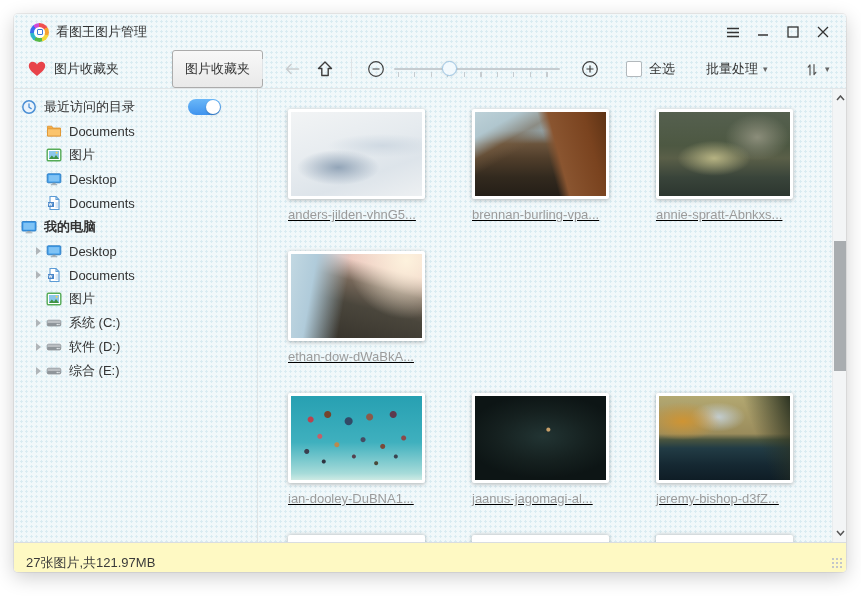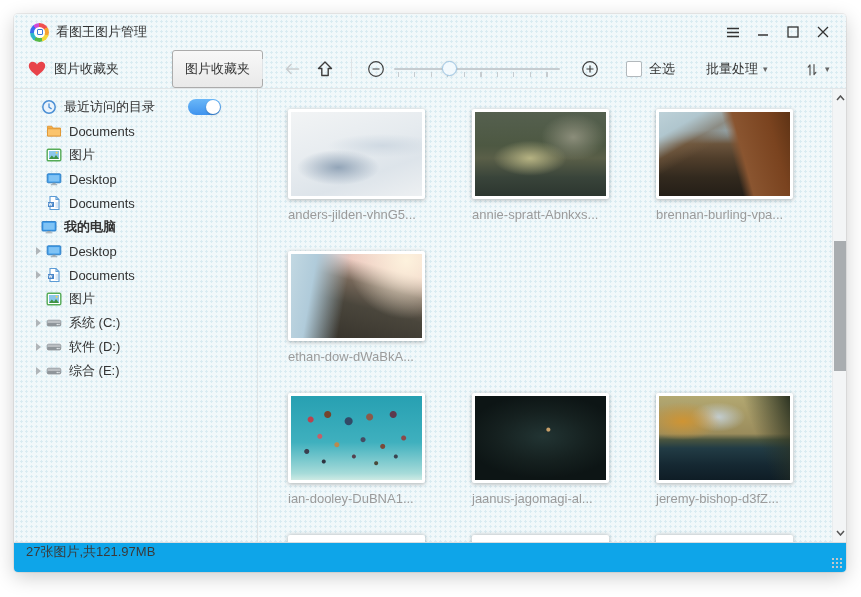--- a/index.html
+++ b/index.html
@@ -39,47 +39,47 @@
   .slider .ticks { position:absolute; left:4px; right:0; top:22px; height:5px;
     background-image:repeating-linear-gradient(90deg,#c6ccd0 0 1px, rgba(0,0,0,0) 1px 16.5px); }
   .slider .thumbdot { position:absolute; left:48px; top:11px; width:15px; height:15px; border-radius:50%;
     background:#f2f9fd; border:1px solid #9ec7e6; box-shadow:0 0 2px rgba(0,0,0,.15); }
   .checkbox { width:16px; height:16px; background:#fff; border:1px solid #b2b8bc; border-radius:2px; }
   .tool-label { font-size:13px; color:#333; }
   .caret { font-size:9px; color:#666; margin-left:5px; }
   
   .main { flex:1 1 auto; min-height:0; display:flex; border-top:1px solid #e2e6e8; }
   .sidebar { width:244px; flex:0 0 auto; border-right:1px solid #dfe3e5; padding-top:6px; }
-  .tree-row { height:24px; display:flex; align-items:center; font-size:13px; color:#333; padding-left:27px; }
+  .tree-row { height:24px; display:flex; align-items:center; font-size:13px; color:#333; padding-left:7px; }
   .tree-row.lvl2 { padding-left:32px; }
   .tree-row.lvl2e { padding-left:22px; }
   .tree-row .ico { width:16px; height:16px; margin-right:7px; flex:0 0 auto; display:flex; }
   .expander { width:10px; height:10px; margin-right:0; flex:0 0 auto; display:flex; align-items:center; }
   .expander::before { content:""; width:0; height:0; border-left:5px solid #b0b5b9; border-top:4px solid transparent; border-bottom:4px solid transparent; }
   .bold { font-weight:bold; }
   .toggle { margin-left:auto; margin-right:36px; width:33px; height:16px; border-radius:9px;
     background:linear-gradient(#6ab7f8,#3f93ee); position:relative; }
   .toggle .knob { position:absolute; right:1px; top:1px; width:14px; height:14px; border-radius:50%; background:#fff; box-shadow:0 1px 2px rgba(0,0,0,.25); }
   
   .content { flex:1 1 auto; position:relative; overflow:hidden; }
-  .grid { padding:20px 0 0 30px; display:flex; flex-direction:column; gap:29px; }
+  .grid { padding:20px 0 0 30px; display:flex; flex-direction:column; gap:29px;text-decoration:underline; }
   .grid-row { display:flex; gap:33px; }
   .cell { width:151px; }
   .thumb { width:137px; height:90px; background:#fff; padding:3px; border-radius:2px; box-shadow:0 1px 4px rgba(0,0,0,.28); }
   .thumb-img { width:100%; height:100%; }
   .thumb-name { margin-top:8px; font-size:13px; color:#9b9b9b; white-space:nowrap; }
   .thumb-partial { width:137px; height:10px; background:#fff; border-radius:2px 2px 0 0; box-shadow:0 0 4px rgba(0,0,0,.28); }
   
   .scrollbar { position:absolute; top:0; right:0; bottom:0; width:14px; background:#f3f5f6; border-left:1px solid #e9ecee; }
   .sb-arrow { position:absolute; left:0; width:14px; height:14px; display:flex; align-items:center; justify-content:center; }
   .sb-up { top:2px; } .sb-down { bottom:2px; }
   .sb-thumb { position:absolute; left:1px; width:12px; top:152px; height:130px; background:#a9adb0; }
   
-  .status { height:30px; flex:0 0 auto; border-top:1px solid #d9dde0; background:#0ea5e9;
-    display:flex; align-items:flex-start; padding:0 12px; font-size:13px; color:#3a3a3a; position:relative; }
+  .status { height:30px; flex:0 0 auto; border-top:1px solid #d9dde0; background:#fef9c3;
+    display:flex; align-items:flex-end; padding:0 12px; font-size:13px; color:#3a3a3a; position:relative; }
   .grip { position:absolute; right:4px; bottom:4px; width:11px; height:11px;
     background-image:radial-gradient(#c3c7ca 1px, rgba(0,0,0,0) 1.2px); background-size:4px 4px; }
 </style>
 </head>
 <body>
 
 <div class="window">
 
   <div class="titlebar texture">
     <div class="appicon">
@@ -312,29 +312,29 @@
       <div class="grid">
         <div class="grid-row">
           <div class="cell">
             <div class="thumb">
                 <div class="thumb-img" style="background:radial-gradient(ellipse 45% 30% at 36% 66%,#93a5b8 0%,rgba(147,165,184,0) 70%),radial-gradient(ellipse 60% 20% at 70% 40%,#cfd9e2 0%,rgba(207,217,226,0) 70%),linear-gradient(160deg,#f2f4f5 0%,#e6ebef 45%,#dde4ea 70%,#edf0f2 100%)"></div>
               </div>
             <div class="thumb-name">anders-jilden-vhnG5...</div>
           </div>
           <div class="cell">
             <div class="thumb">
+                <div class="thumb-img" style="background:linear-gradient(75deg,rgba(0,0,0,0) 55%,#8a5530 62%,#7a431f 85%,#5e3315 100%),linear-gradient(150deg,#bdd1d8 0%,#b0c6ce 16%,rgba(122,96,68,.45) 30%,rgba(0,0,0,0) 40%),linear-gradient(180deg,#a4b8bf 0%,#97adb6 22%,#6b543c 38%,#503e2b 55%,#32291e 78%,#241e17 100%)"></div>
+              </div>
+            <div class="thumb-name">brennan-burling-vpa...</div>
+          </div>
+          <div class="cell">
+            <div class="thumb">
                 <div class="thumb-img" style="background:radial-gradient(ellipse 40% 30% at 42% 55%,#b5b282 0%,rgba(181,178,130,0) 70%),radial-gradient(ellipse 35% 40% at 75% 30%,#8b8d7a 0%,rgba(139,141,122,0) 70%),linear-gradient(180deg,#55604f 0%,#4d5842 40%,#5a5f48 55%,#39443a 78%,#2c362f 100%)"></div>
               </div>
             <div class="thumb-name">annie-spratt-Abnkxs...</div>
-          </div>
-          <div class="cell">
-            <div class="thumb">
-                <div class="thumb-img" style="background:linear-gradient(75deg,rgba(0,0,0,0) 55%,#8a5530 62%,#7a431f 85%,#5e3315 100%),linear-gradient(150deg,#bdd1d8 0%,#b0c6ce 16%,rgba(122,96,68,.45) 30%,rgba(0,0,0,0) 40%),linear-gradient(180deg,#a4b8bf 0%,#97adb6 22%,#6b543c 38%,#503e2b 55%,#32291e 78%,#241e17 100%)"></div>
-              </div>
-            <div class="thumb-name">brennan-burling-vpa...</div>
           </div>
         </div>
         <div class="grid-row">
           <div class="cell">
             <div class="thumb">
                 <div class="thumb-img" style="background:radial-gradient(circle at 88% 8%,#fdf2dd 0%,rgba(253,242,221,0) 42%),linear-gradient(100deg,#c2d8e2 0%,#b0cbda 18%,rgba(176,203,218,0) 42%),linear-gradient(195deg,#f0d3c9 0%,#ecc9bf 20%,#77685a 38%,#4a463c 58%,#332f28 100%)"></div>
               </div>
             <div class="thumb-name">ethan-dow-dWaBkA...</div>
           </div>
         </div>

